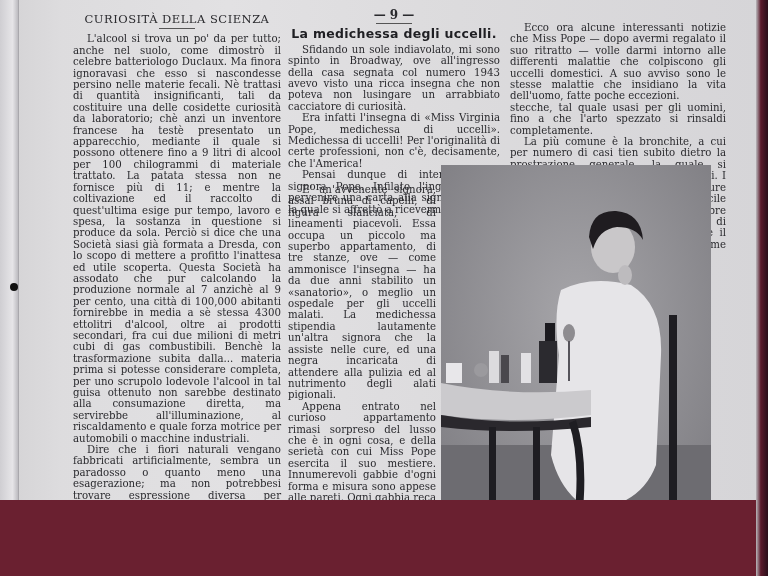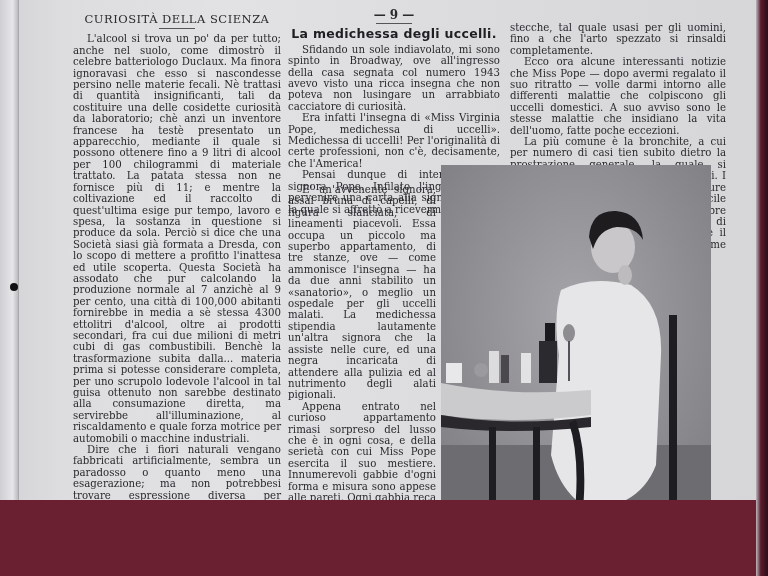--- a/index.html
+++ b/index.html
@@ -92,22 +92,22 @@
     <p>Pensai dunque di intervistare la signora Pope. Infilato l'ingresso, feci pervenire una carta alla signora stessa, la quale si affrettò a ricevermi.</p>
   </div>
 
   <div class="col col-mid-narrow">
     <p>E' un'avvenente signora, assai bruna di capelli, di figura slanciata, di lineamenti piacevoli. Essa occupa un piccolo ma superbo appartamento, di tre stanze, ove — come ammonisce l'insegna — ha da due anni stabilito un «sanatorio», o meglio un ospedale per gli uccelli malati. La medichessa stipendia lautamente un'altra signora che la assiste nelle cure, ed una negra incaricata di attendere alla pulizia ed al nutrimento degli alati pigionali.</p>
     <p>Appena entrato nel curioso appartamento rimasi sorpreso del lusso che è in ogni cosa, e della serietà con cui Miss Pope esercita il suo mestiere. Innumerevoli gabbie d'ogni forma e misura sono appese alle pareti. Ogni gabbia reca all'esterno una targhetta col nome e la via del proprietario dell'uccello malato; una seconda targa reca invece il nome della malattia e la diagnosi della stessa.</p>
 
   </div>
 
   <div class="col col-right">
+    <p>Ecco ora alcune interessanti notizie che Miss Pope — dopo avermi regalato il suo ritratto — volle darmi intorno alle differenti malattie che colpiscono gli uccelli domestici. A suo avviso sono le stesse malattie che insidiano la vita dell'uomo, fatte poche eccezioni.</p>
     <p style="text-indent:0">stecche, tal quale usasi per gli uomini, fino a che l'arto spezzato si rinsaldi completamente.</p>
-    <p>Ecco ora alcune interessanti notizie che Miss Pope — dopo avermi regalato il suo ritratto — volle darmi intorno alle differenti malattie che colpiscono gli uccelli domestici. A suo avviso sono le stesse malattie che insidiano la vita dell'uomo, fatte poche eccezioni.</p>
     <p>La più comune è la bronchite, a cui per numero di casi tien subito dietro la prostrazione generale, la quale si complica poi in altri numerosi malanni. I reumatismi e le nevrastenie sono pure assai frequenti. Anche abbastanza facile è che ad un uccello si manifesti la febbre tifoidea; e non sono rare le malattie di gonfiamento del cuore. Normalmente il cuore di un uccello è dello stesso volume del suo stomaco.</p>
   </div>
 
   <div class="photo">
     <svg width="270" height="378" viewBox="0 0 270 378">
       <defs>
         <radialGradient id="bg" cx="50%" cy="40%" r="70%">
           <stop offset="0%" stop-color="#a6a5a9"></stop>
           <stop offset="100%" stop-color="#7e7d82"></stop>
         </radialGradient>

